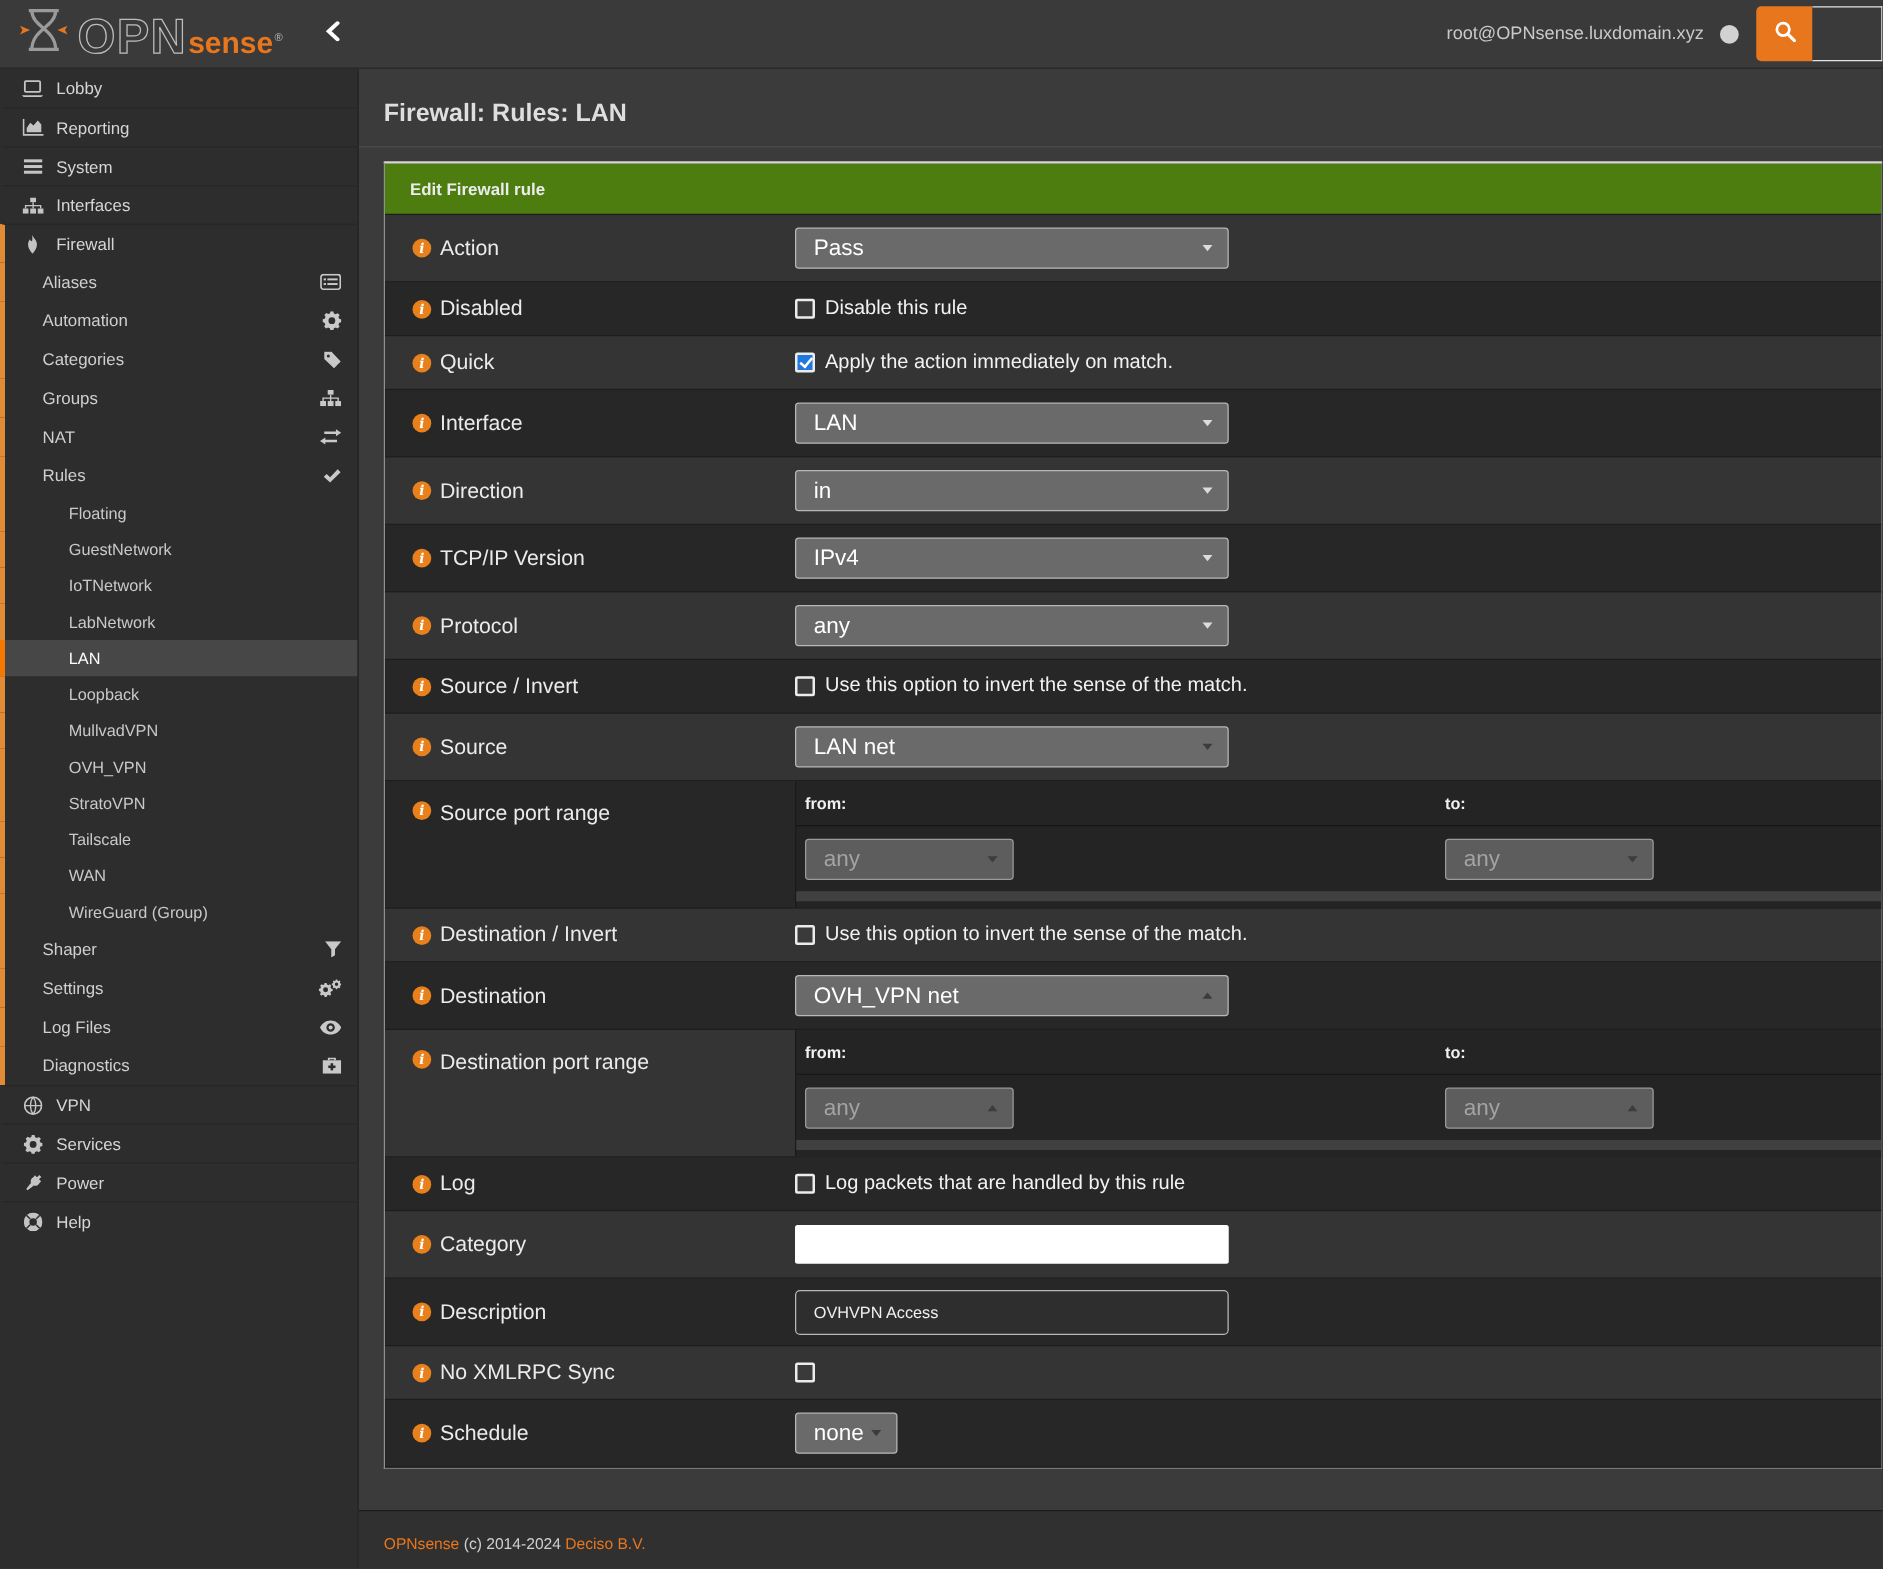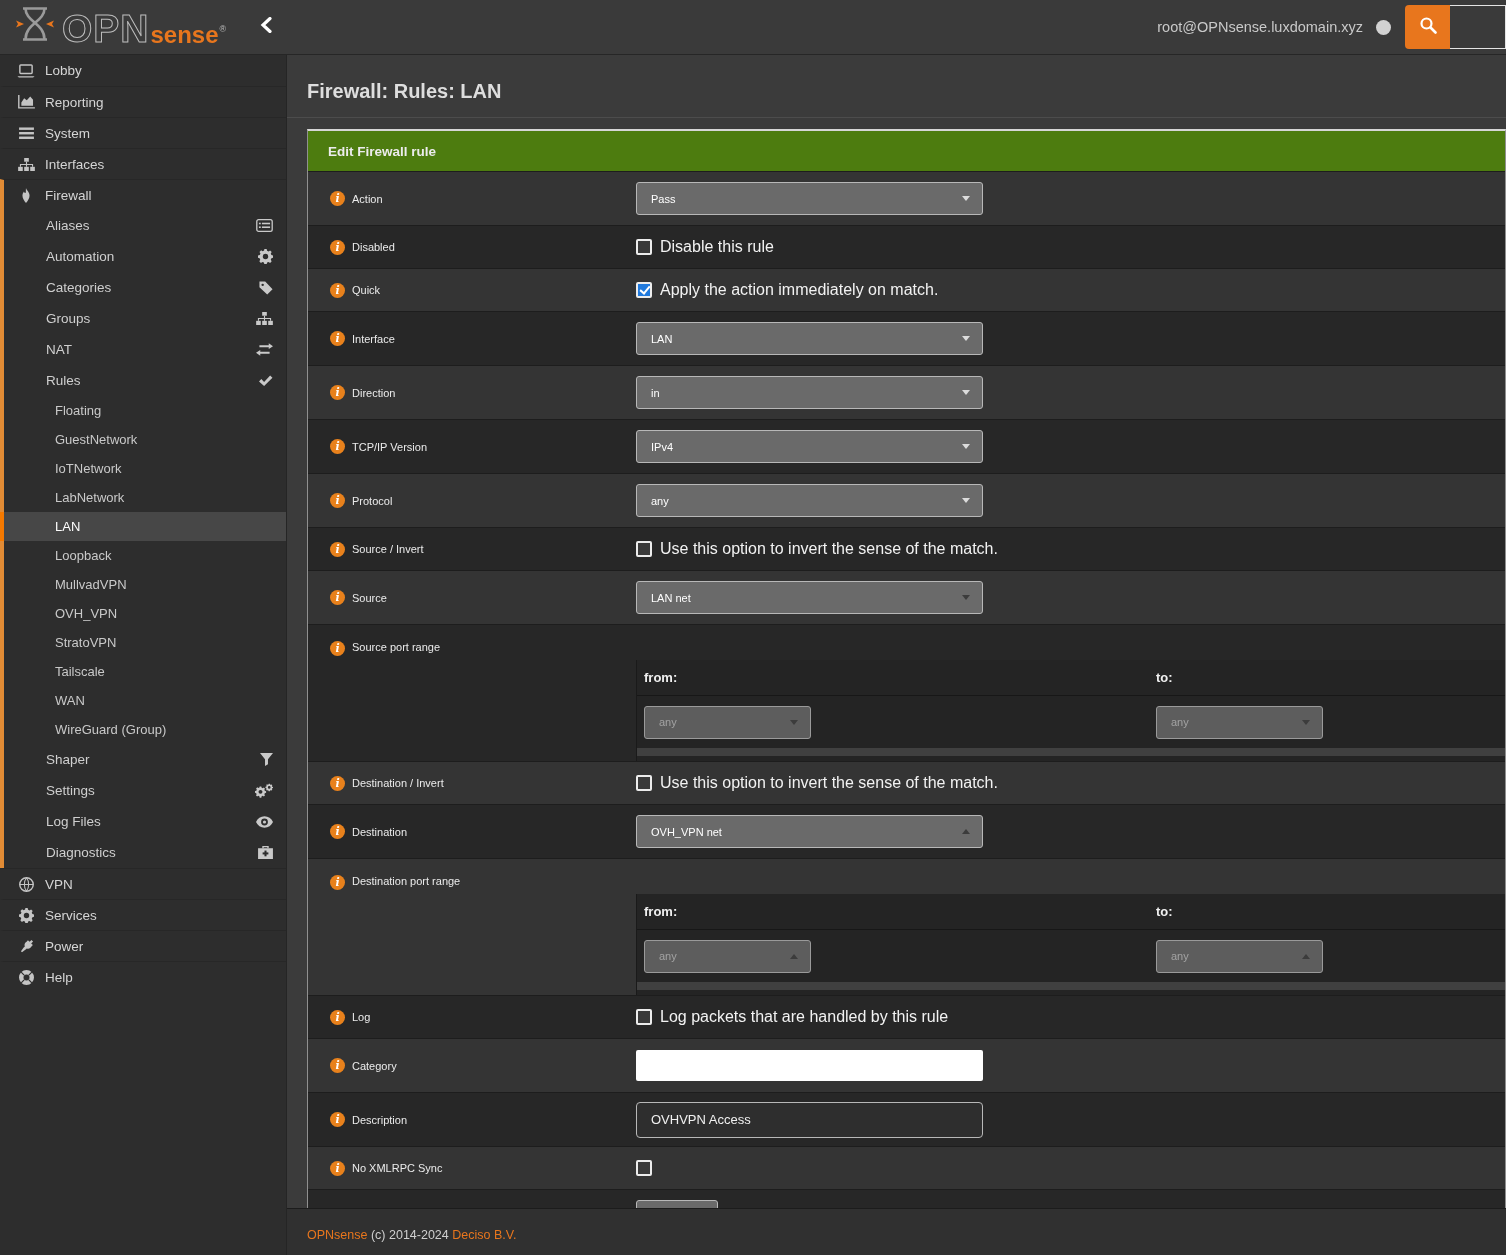--- a/index.html
+++ b/index.html
@@ -25,21 +25,21 @@
   .search-input{width:56px;height:44px;background:#3a3a3a;border:1px solid #e4e4e4;border-left:none;
     color:#eee;font-size:13px;padding:0 6px;outline:none;}
 
   
   .sidebar{position:absolute;top:55px;left:0;width:287px;bottom:0;background:#2d2d2d;
     border-right:1px solid #252525;overflow:hidden;z-index:10;}
   .nav-item{display:flex;align-items:center;height:31px;padding-left:12px;border-left:4px solid transparent;
     color:#d5d5d5;font-size:13.5px;cursor:pointer;}
   .nav-item.lvl0{border-top:1px solid #272727;}
   .nav-item.lvl0:first-child{border-top:none;}
-  .nav-item.lvl1{padding-left:42px;color:#cfcfcf;}
+  .nav-item.lvl1{padding-left:30px;color:#cfcfcf;}
   .nav-item.lvl2{padding-left:51px;height:29px;font-size:13px;color:#c9c9c9;}
   .nav-item.sect{border-left-color:#e18b35;}
   .nav-item.active{background:#474747;border-left-color:#f57900;color:#fdfdfd;}
   .nicon{width:20px;margin-right:9px;display:flex;justify-content:center;align-items:center;color:#c4c4c4;flex:none;}
   .ricon{margin-left:auto;margin-right:13px;display:flex;align-items:center;color:#c9c9c9;flex:none;}
   .nlabel{white-space:nowrap;}
 
   
   .main{position:absolute;top:55px;left:287px;right:0;bottom:0;background:#3b3b3b;overflow:hidden;}
   .page-head{padding:25px 0 14px 20px;font-size:20px;font-weight:bold;color:#dedede;
@@ -48,31 +48,31 @@
   .panel-header{height:41px;display:flex;align-items:center;padding-left:20px;font-size:13.5px;
     font-weight:bold;color:#ececec;background:#4d7c0f;border-bottom:1px solid #1d1d1d;}
 
   .row{display:flex;align-items:center;border-bottom:1px solid #1d1d1d;}
   .row.dark{background:#272727;}
   .row.light{background:#343434;}
   .row.h54{min-height:54px;}
   .row.h43{min-height:43px;}
   .row.tall{align-items:stretch;}
   .rlabel{width:328px;flex:none;padding-left:22px;display:flex;align-items:center;gap:7px;
-    font-size:11px;color:#ebebeb;}
+    font-size:17px;color:#ebebeb;}
   .row.tall .rlabel{align-items:flex-start;padding-top:16px;}
   .rctrl{flex:1;display:flex;align-items:center;}
-  .rctrl.pt{align-items:center;margin-top:35px;}
+  .rctrl.pt{align-items:center;}
   .info-i{width:15px;height:15px;border-radius:50%;background:#e8811c;color:#fff;flex:none;
     display:inline-flex;align-items:center;justify-content:center;
     font-family:"DejaVu Serif",serif;font-style:italic;font-weight:bold;font-size:11px;}
   .info-i::after{content:"i";}
 
   .sel{width:347px;height:33px;background:#6a6a6a;border:1px solid #b8b8b8;border-radius:3px;
-    display:flex;align-items:center;padding:0 12px 0 14px;color:#fff;font-size:11px;cursor:pointer;}
+    display:flex;align-items:center;padding:0 12px 0 14px;color:#fff;font-size:18px;cursor:pointer;}
   .caret{margin-left:auto;width:0;height:0;border-left:4.5px solid transparent;border-right:4.5px solid transparent;
     border-top:5px solid #dcdcdc;flex:none;}
   .caret.dark{border-top-color:#3c3c3c;}
   .caret.up{border-top:none;border-bottom:5px solid #3c3c3c;}
   .sel.small{width:167px;background:#5d5d5d;color:#a3a3a3;border-color:#9a9a9a;}
   .sel.w82{width:82px;}
   .sel.w203{width:203px;}
 
   .cb{width:16px;height:16px;border:2px solid #ececec;border-radius:2px;background:#3a3a3a;
     flex:none;cursor:pointer;position:relative;}

